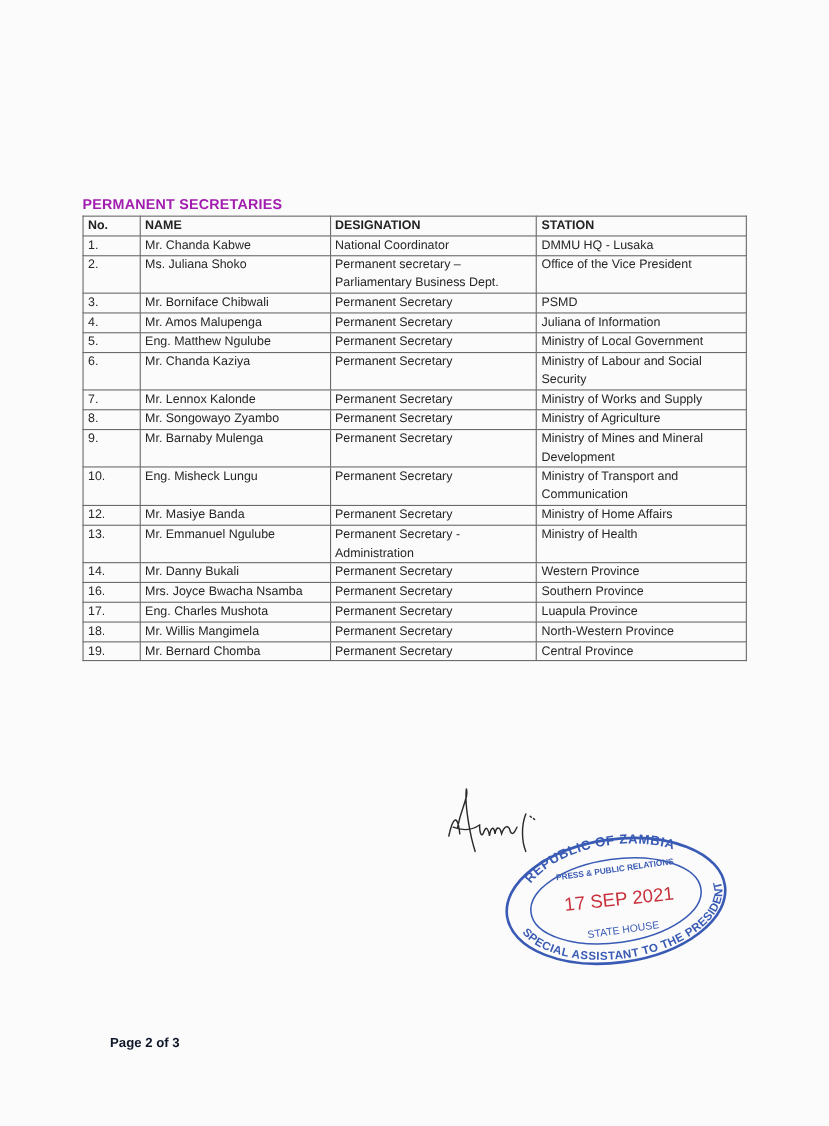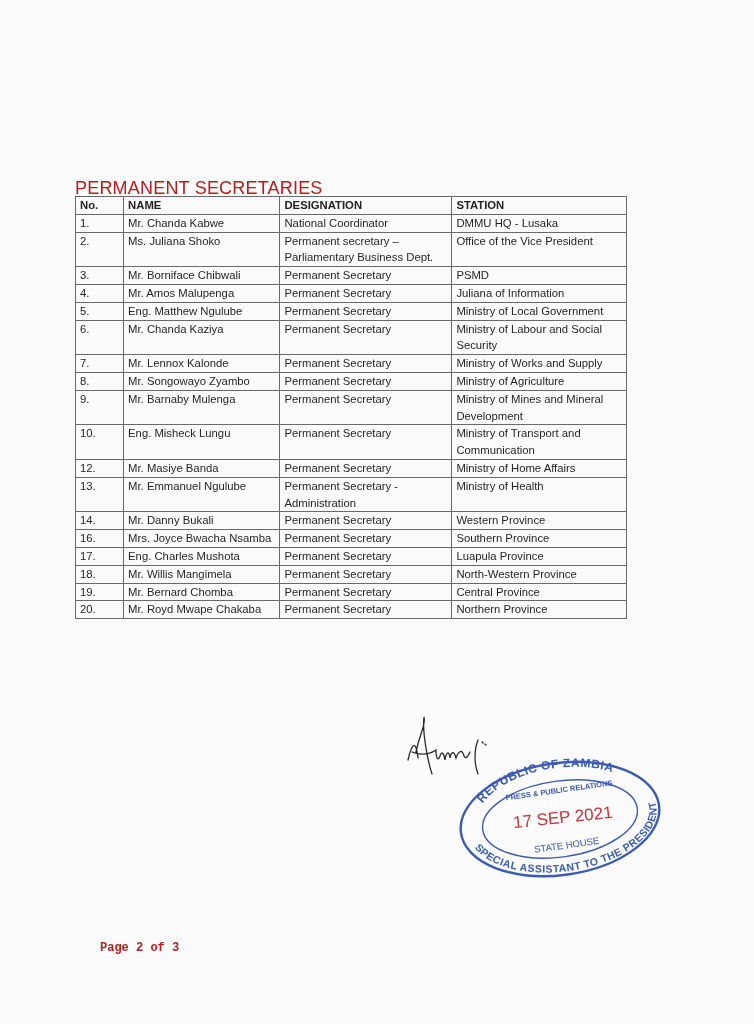--- a/index.html
+++ b/index.html
@@ -4,25 +4,25 @@
 <style>
   html, body { margin: 0; padding: 0; }
   body {
     width: 754px; height: 1024px; position: relative; overflow: hidden;
     background: #fbfbfb;
     font-family: "Liberation Sans", sans-serif;
     color: #1c1c1c;
   }
   .section-title {
     position: absolute; left: 75px; top: 178px;
-    font-size: 18px; font-weight: normal; letter-spacing: 0.2px;
-    color: #b91c1c;
+    font-size: 13px; font-weight: bold; letter-spacing: 0.2px;
+    color: #a21caf;
   }
   table.list {
-    position: absolute; left: 75px; top: 196px; width: 552px;
+    position: absolute; left: 75px; top: 196px; width: 604px;
     border-collapse: collapse;
     font-size: 11.3px; line-height: 16.8px;
   }
   table.list th, table.list td {
     border: 1px solid #6a6a6a;
     padding: 0 4px;
     vertical-align: top;
     text-align: left;
     color: #262626;
   }
@@ -33,21 +33,21 @@
   col.c-station { width: 191px; }
 
   .signature {
     position: absolute; left: 402px; top: 712px; width: 100px; height: 80px;
   }
   .stamp {
     position: absolute; left: 455px; top: 757px; width: 210px; height: 125px;
   }
   .page-footer {
     position: absolute; left: 100px; top: 941px;
-    font-size: 12px; font-weight: bold; color: #b91c1c; font-family: Liberation Mono, monospace;
+    font-size: 12px; font-weight: bold; color: #0f172a;
   }
 </style>
 </head>
 <body>
 
 <div class="section-title">PERMANENT SECRETARIES</div>
 
 <table class="list">
   <colgroup>
       <col class="c-no">
@@ -159,26 +159,20 @@
         <td>Mr. Willis Mangimela</td>
         <td>Permanent Secretary</td>
         <td>North-Western Province</td>
       </tr>
       <tr>
         <td>19.</td>
         <td>Mr. Bernard Chomba</td>
         <td>Permanent Secretary</td>
         <td>Central Province</td>
       </tr>
-      <tr>
-        <td>20.</td>
-        <td>Mr. Royd Mwape Chakaba</td>
-        <td>Permanent Secretary</td>
-        <td>Northern Province</td>
-      </tr>
     </tbody>
 </table>
 
 <svg class="signature" viewBox="0 0 100 80">
   <path id="sig-path" fill="none" stroke-width="1.3" stroke-linecap="round" d="M6 48 C10 30, 14 28, 16 46 M14 40 C18 20, 24 14, 22 5 C20 20, 26 50, 30 62 M10 40 C20 44, 28 42, 34 38 C34 46, 36 50, 38 44 C40 38, 42 42, 43 48 C44 40, 47 38, 48 46 C49 40, 52 38, 54 46 C56 40, 60 36, 62 44 C64 48, 66 44, 68 40 M76 28 C72 38, 72 52, 76 62 M80 30 l1 1 M83 32 l1 1" stroke="#2a2a2a"></path>
 </svg>
 
 <svg class="stamp" viewBox="0 0 210 125">
   <defs>
     <path id="arc-top" d="M22 70 A86 48 0 0 1 190 48"></path>

